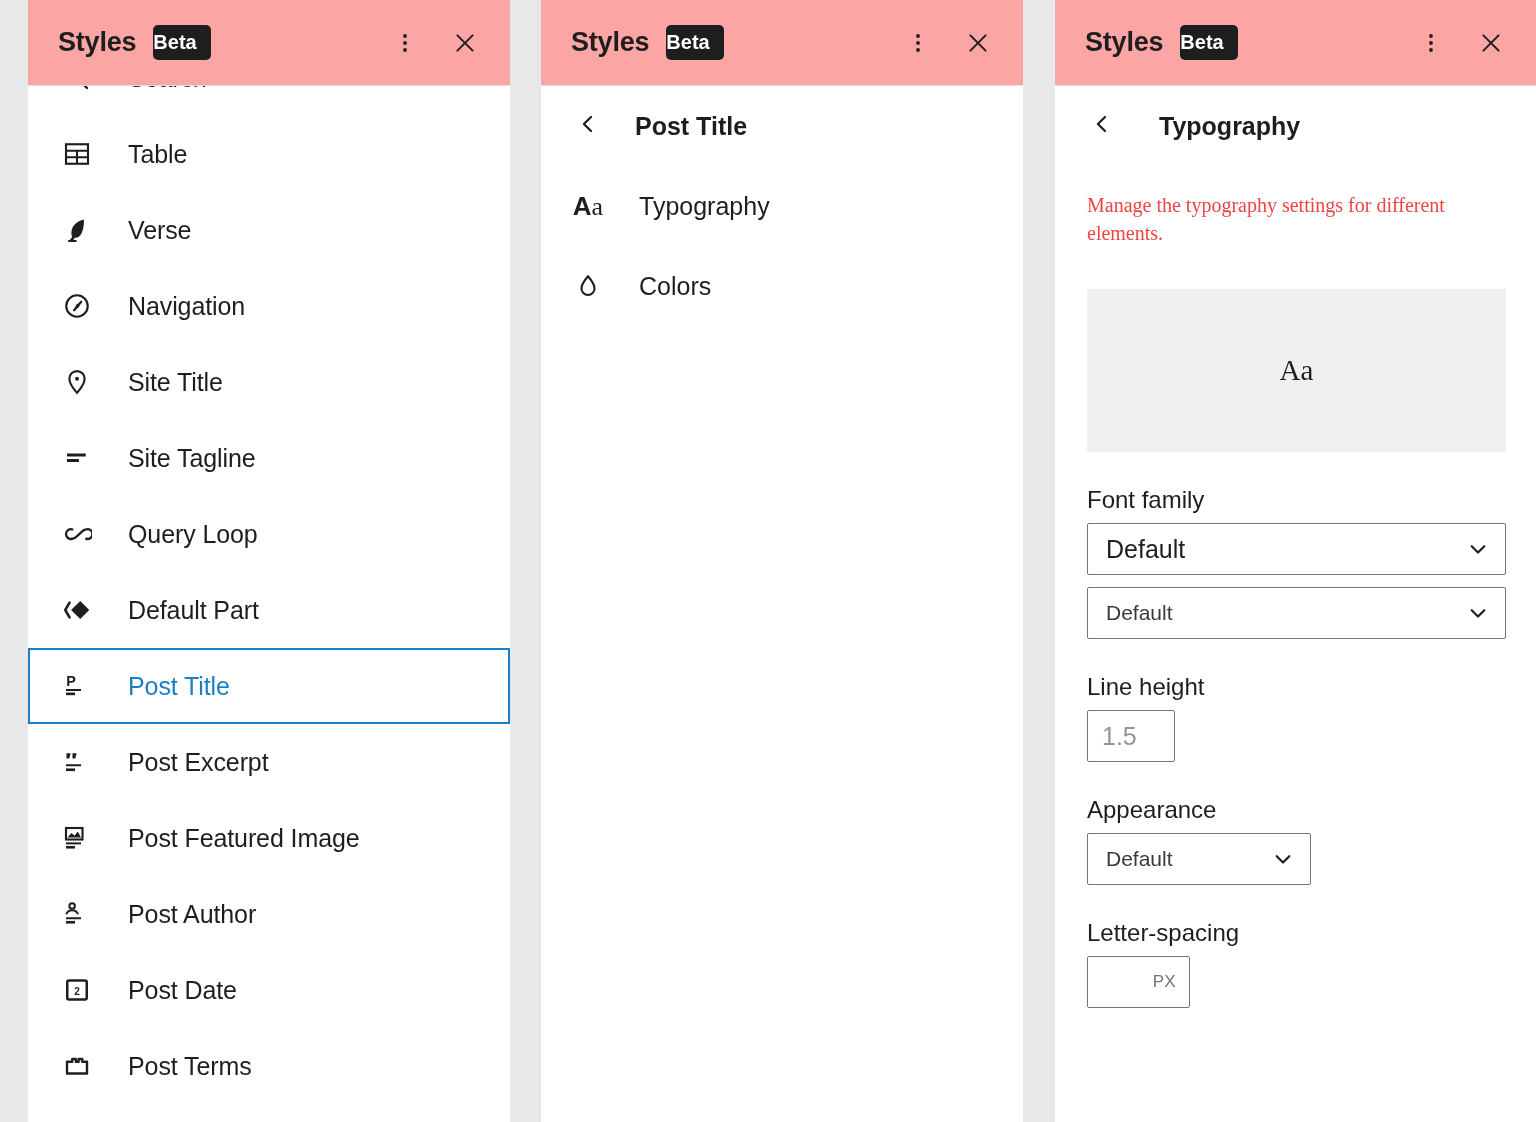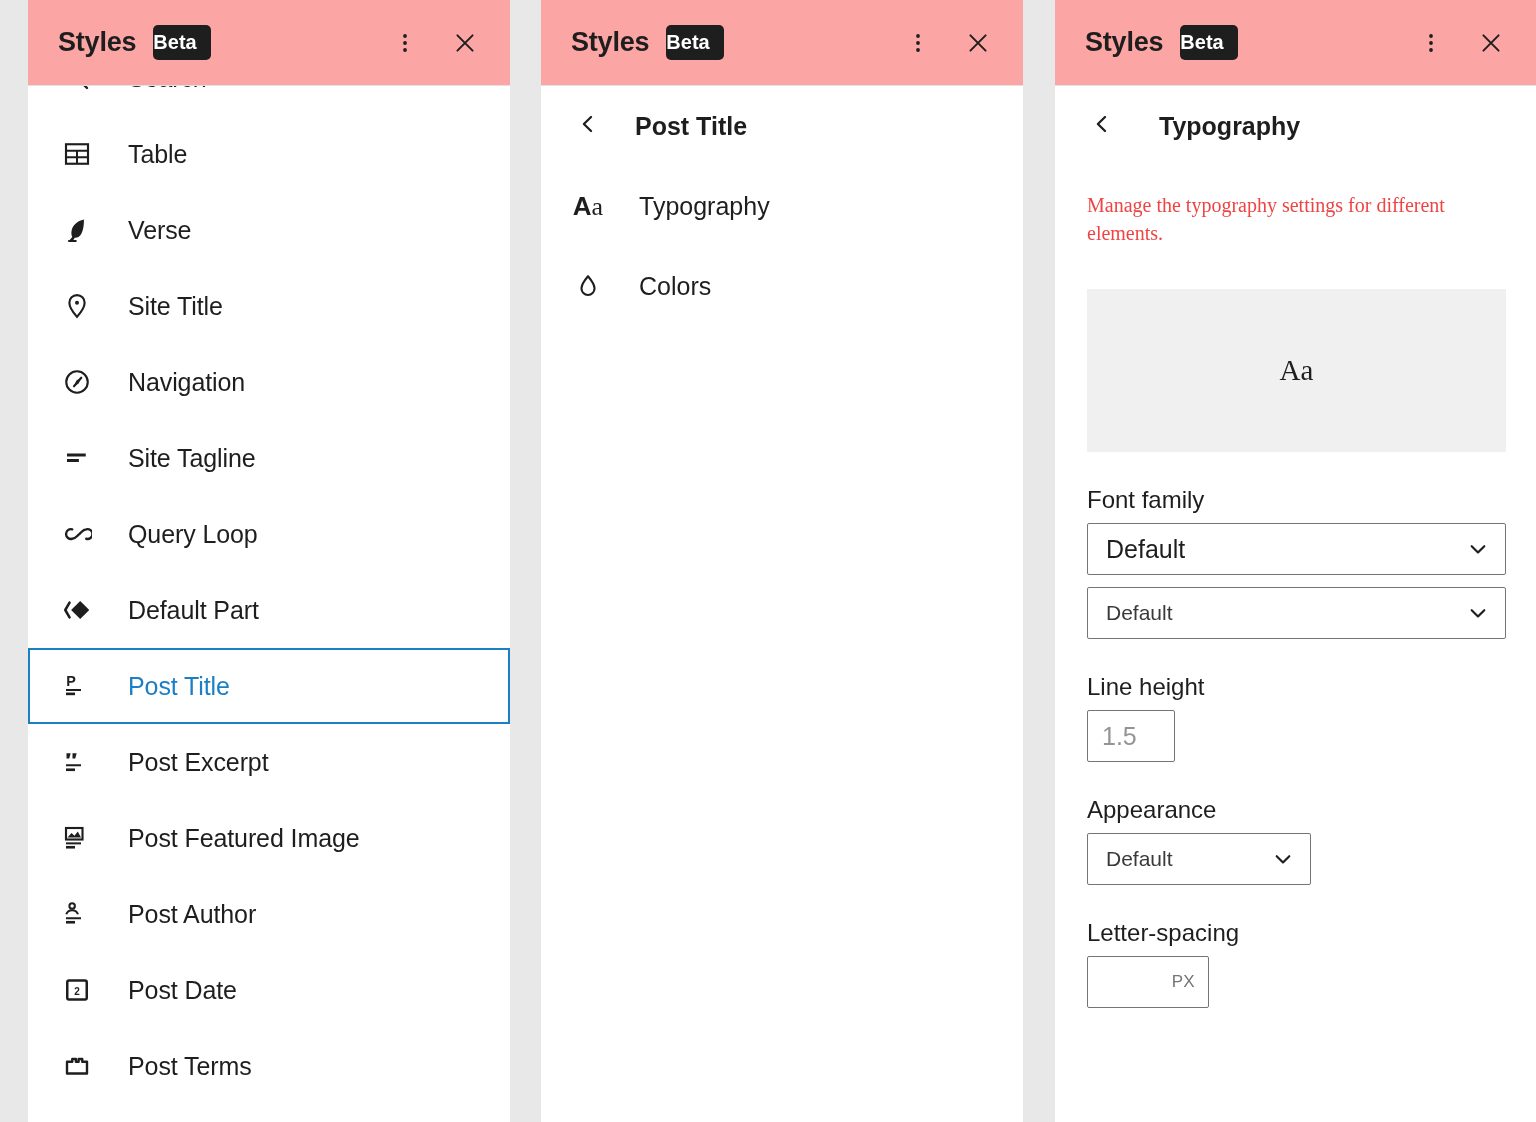--- a/index.html
+++ b/index.html
@@ -259,21 +259,21 @@
     background: #fff;
     cursor: text;
   }
   .num-input .ni-val {
     font-size: 25px;
     color: #949494;
   }
   .unit-input {
     border: 1px solid #757575;
     border-radius: 2px;
-    width: 122px;
+    width: 103px;
     height: 52px;
     display: flex;
     align-items: center;
     justify-content: flex-end;
     padding: 0 13px;
     box-sizing: border-box;
     background: #fff;
     cursor: text;
   }
   .unit-input .ui-unit {
@@ -339,36 +339,36 @@
               <path d="M17.5 3.6c-5.2 1.1-9.2 4.6-9.9 9.3-.3 2 .1 3.6.6 4.6L6 20.2h3l1.2-2c.8.1 2 0 3-.6 3.3-1.9 4.6-8.9 4.3-14z" fill="#1e1e1e"></path>
               <path d="M5.6 20.8 H11" stroke="#1e1e1e" stroke-width="1.7" stroke-linecap="round"></path>
             </svg>
           </span>
           <span class="bi-label">Verse</span>
         </div>
 
         <div class="block-item">
           <span class="bi-icon">
             <svg width="30" height="30" viewBox="0 0 24 24" aria-hidden="true">
-              <path d="M12 3.3c-3.4 0-6.1 2.7-6.1 6.1 0 4.4 6.1 11.3 6.1 11.3s6.1-6.9 6.1-11.3c0-3.4-2.7-6.1-6.1-6.1z" fill="none" stroke="#1e1e1e" stroke-width="1.7"></path>
-              <circle cx="12" cy="9.4" r="1.6" fill="#1e1e1e"></circle>
-            </svg>
-          </span>
-          <span class="bi-label">Site Title</span>
-        </div>
-
-        <div class="block-item">
-          <span class="bi-icon">
-            <svg width="30" height="30" viewBox="0 0 24 24" aria-hidden="true">
               <circle cx="12" cy="12" r="8.6" fill="none" stroke="#1e1e1e" stroke-width="1.7"></circle>
               <path d="M15.4 8.6 L9.6 15.4" stroke="#1e1e1e" stroke-width="1.7" stroke-linecap="round"></path>
               <path d="M15.4 8.6 L13.3 13.1 L9.6 15.4 L11.5 10.8 Z" fill="#1e1e1e"></path>
             </svg>
           </span>
           <span class="bi-label">Navigation</span>
+        </div>
+
+        <div class="block-item">
+          <span class="bi-icon">
+            <svg width="30" height="30" viewBox="0 0 24 24" aria-hidden="true">
+              <path d="M12 3.3c-3.4 0-6.1 2.7-6.1 6.1 0 4.4 6.1 11.3 6.1 11.3s6.1-6.9 6.1-11.3c0-3.4-2.7-6.1-6.1-6.1z" fill="none" stroke="#1e1e1e" stroke-width="1.7"></path>
+              <circle cx="12" cy="9.4" r="1.6" fill="#1e1e1e"></circle>
+            </svg>
+          </span>
+          <span class="bi-label">Site Title</span>
         </div>
 
         <div class="block-item">
           <span class="bi-icon">
             <svg width="30" height="30" viewBox="0 0 24 24" aria-hidden="true">
               <path d="M4 9.6 H19" stroke="#1e1e1e" stroke-width="2.4" stroke-linecap="butt"></path>
               <path d="M4 14 H13.5" stroke="#1e1e1e" stroke-width="2.4" stroke-linecap="butt"></path>
             </svg>
           </span>
           <span class="bi-label">Site Tagline</span>

